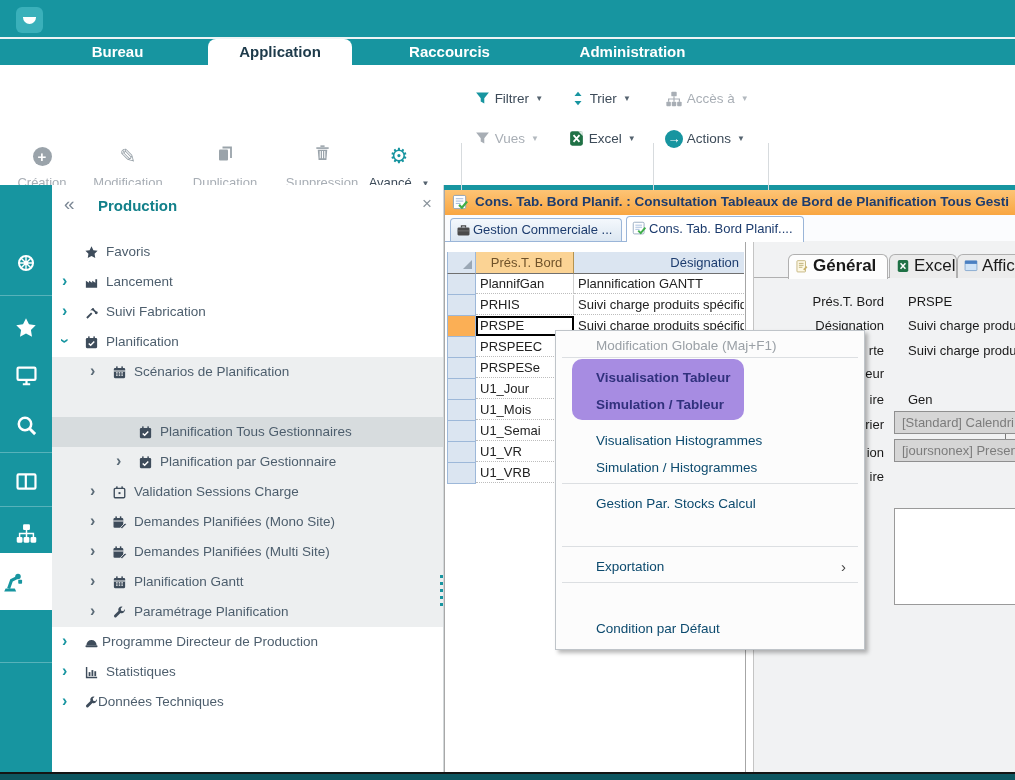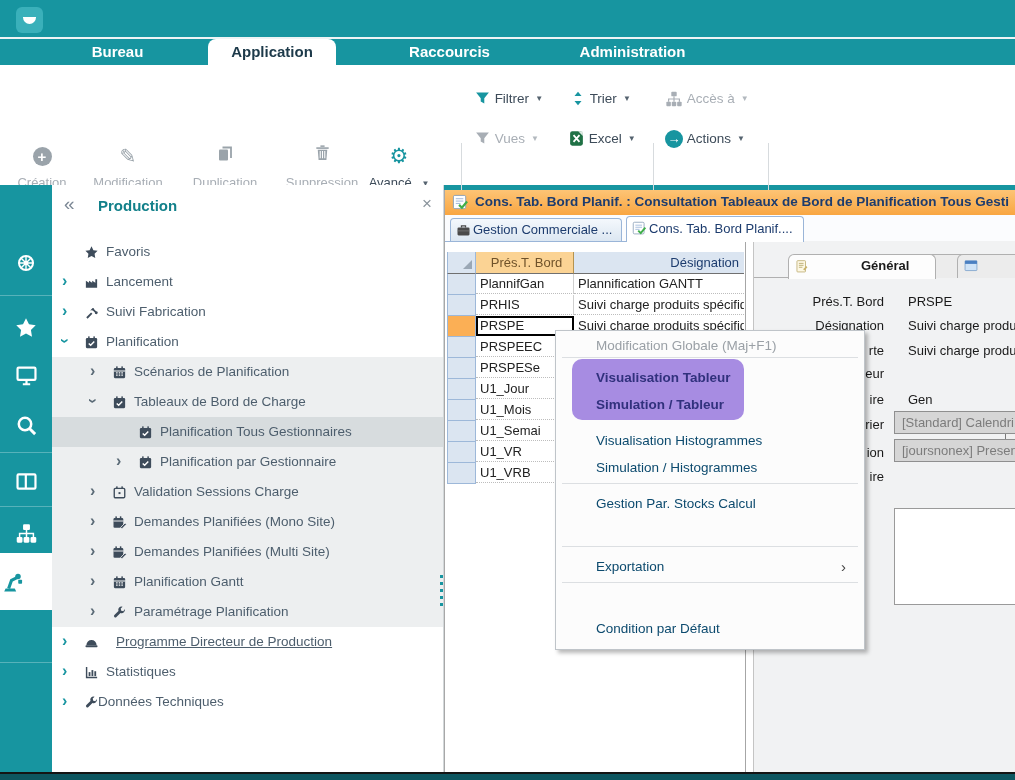--- a/index.html
+++ b/index.html
@@ -78,21 +78,21 @@
   .hdr{height:22px;}
   .hdr .gut{height:22px;border-bottom:1px solid #707070;}
   .hdr .c1{background:#fbd394;color:#6f522a;text-align:center;border-bottom:1px solid #707070;border-right:1px solid #b5934f;font-size:13px;height:22px;line-height:21px;}
   .hdr .c2{background:#dbe5f1;color:#1d3c6e;text-align:right;padding-right:5px;border-bottom:1px solid #707070;font-size:13px;height:22px;line-height:21px;}
   .seltri{position:absolute;right:3px;bottom:4px;width:0;height:0;border-left:9px solid transparent;border-bottom:9px solid #9aa7b5;}
   .focuscell{outline:2px solid #000;outline-offset:-2px;}
 
   
   .detail{position:absolute;left:309px;top:51px;width:262px;height:533px;background:#f1f2f3;}
   .ptab{position:absolute;top:13px;height:23px;border:1px solid #b0b0b0;border-bottom:none;border-radius:6px 6px 0 0;
-        background:#ececec;font-size:13px;line-height:22px;color:#1a1a1a;cursor:pointer;padding-left:48px;}
+        background:#ececec;font-size:17px;line-height:22px;color:#1a1a1a;cursor:pointer;}
   .ptab.active{background:#fdfdfd;font-weight:bold;z-index:2;height:24px;}
   .ptab svg{position:absolute;left:6px;top:4px;}
   .ptab .lb{margin-left:24px;margin-right:9px;white-space:nowrap;}
   .ptabline{position:absolute;left:0;top:36px;width:262px;height:1px;background:#b0b0b0;}
   .frow-lb{position:absolute;font-size:13px;color:#1a1a1a;text-align:right;width:90px;white-space:nowrap;overflow:hidden;}
   .frow-val{position:absolute;left:154px;right:0;font-size:13px;color:#1a1a1a;white-space:nowrap;overflow:hidden;}
   .ginput{position:absolute;left:140px;right:-2px;height:21px;background:#d6d6d6;border:1px solid #8f8f8f;
           color:#7c7c7c;font-size:13px;line-height:21px;padding-left:7px;white-space:nowrap;overflow:hidden;}
   .bigbox{position:absolute;left:140px;right:-2px;top:267px;height:95px;background:#fff;border:1px solid #9a9a9a;}
   .genbtn{position:absolute;right:-2px;top:188px;width:11px;height:17px;background:#f0f0f0;border:1px solid #7a7a7a;}
@@ -116,21 +116,21 @@
 
   <div class="abs titlebar">
     <div class="abs applogo">
         <span class="arc"></span>
       </div>
   </div>
   <div class="abs topline"></div>
 
   <div class="abs ribbontabs">
     <div class="rtab" style="left:60px;width:115px;">Bureau</div>
-    <div class="rtab active" style="left:208px;width:128px;">Application</div>
+    <div class="rtab active" style="left:208px;width:144px;">Application</div>
     <div class="rtab" style="left:392px;width:115px;">Raccourcis</div>
     <div class="rtab" style="left:560px;width:145px;">Administration</div>
   </div>
 
   <div class="abs ribbonbody">
 
     <div class="bigbtn" style="left:0px;">
       <span class="ic"><span class="circleic" style="background:#9aa3aa;">+</span></span>
       <span class="lb">Création</span>
     </div>
@@ -309,30 +309,20 @@
       <span class="chev" style="left:38px;">›</span>
       <svg style="left:60px;" width="15" height="15" viewBox="0 0 20 20" fill="currentColor">
           <rect x="2.5" y="4" width="15" height="13.5" rx="1.5"></rect>
           <rect x="5.5" y="1.8" width="2" height="3.4" rx=".6"></rect>
           <rect x="12.5" y="1.8" width="2" height="3.4" rx=".6"></rect>
           <path d="M2.5 8h15" stroke="#fff" stroke-width="1.3"></path>
           <path d="M5.5 10.5h2M9 10.5h2M12.5 10.5h2M5.5 13.5h2M9 13.5h2M12.5 13.5h2" stroke="#fff" stroke-width="1.5"></path>
         </svg>
       <span class="lb" style="left:82px;">Scénarios de Planification</span>
     </div>
-    <div class="titem" style="top:202px;">
-      <span class="chev down" style="left:38px;">›</span>
-      <svg style="left:60px;" width="15" height="15" viewBox="0 0 20 20" fill="currentColor">
-          <rect x="2.5" y="4" width="15" height="13.5" rx="1.5"></rect>
-          <rect x="5.5" y="1.8" width="2" height="3.4" rx=".6"></rect>
-          <rect x="12.5" y="1.8" width="2" height="3.4" rx=".6"></rect>
-          <path d="M6.3 11.2l2.6 2.6 4.8-5" stroke="#fff" stroke-width="1.9" fill="none"></path>
-        </svg>
-      <span class="lb" style="left:82px;">Tableaux de Bord de Charge</span>
-    </div>
     <div class="titem" style="top:232px;">
       <svg style="left:86px;" width="15" height="15" viewBox="0 0 20 20" fill="currentColor">
           <rect x="2.5" y="4" width="15" height="13.5" rx="1.5"></rect>
           <rect x="5.5" y="1.8" width="2" height="3.4" rx=".6"></rect>
           <rect x="12.5" y="1.8" width="2" height="3.4" rx=".6"></rect>
           <path d="M6.3 11.2l2.6 2.6 4.8-5" stroke="#fff" stroke-width="1.9" fill="none"></path>
         </svg>
       <span class="lb" style="left:108px;">Planification Tous Gestionnaires</span>
     </div>
     <div class="titem" style="top:262px;">
@@ -395,21 +385,21 @@
         </svg>
       <span class="lb" style="left:82px;">Paramétrage Planification</span>
     </div>
 
     <div class="titem" style="top:442px;">
       <span class="chev teal" style="left:10px;">›</span>
       <svg style="left:32px;" width="15" height="15" viewBox="0 0 20 20" fill="currentColor">
           <path d="M3.2 13.5a6.8 6.8 0 0 1 13.6 0z M8.8 6.5h2.4v4H8.8z"></path>
           <rect x="2" y="13.8" width="16" height="2.4" rx="1"></rect>
         </svg>
-      <span class="lb" style="left:64px;text-decoration:underline;">Programme Directeur de Production</span>
+      <span class="lb" style="left:50px;">Programme Directeur de Production</span>
     </div>
     <div class="titem" style="top:472px;">
       <span class="chev teal" style="left:10px;">›</span>
       <svg style="left:32px;" width="15" height="15" viewBox="0 0 20 20" fill="currentColor">
           <path d="M2.5 2.5v15h15v-1.9H4.4V2.5z"></path>
           <rect x="6.2" y="9.5" width="2.4" height="5.3"></rect>
           <rect x="10" y="6.8" width="2.4" height="8"></rect>
           <rect x="13.8" y="8.3" width="2.4" height="6.5"></rect>
         </svg>
       <span class="lb" style="left:54px;">Statistiques</span>

